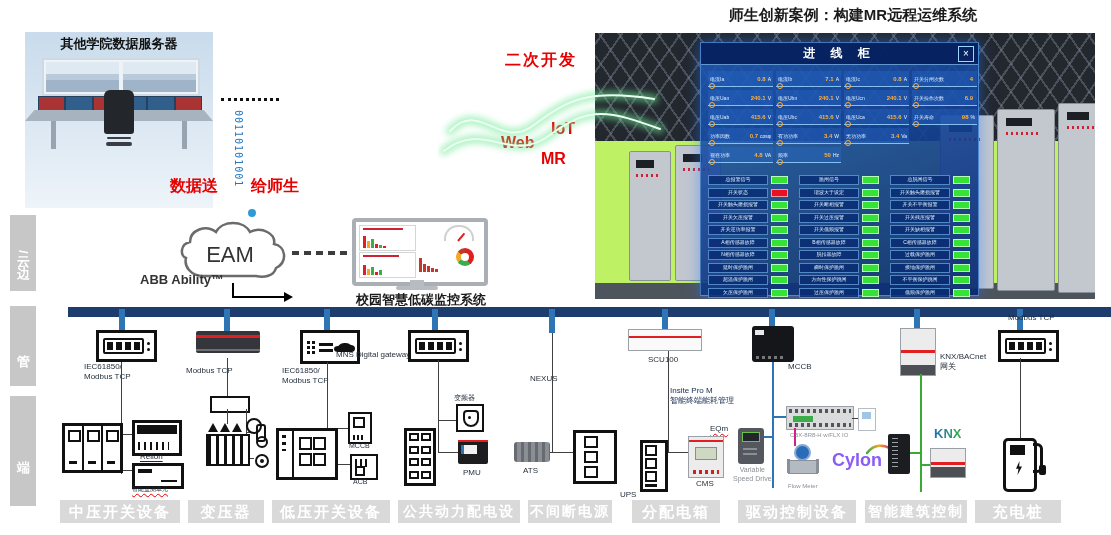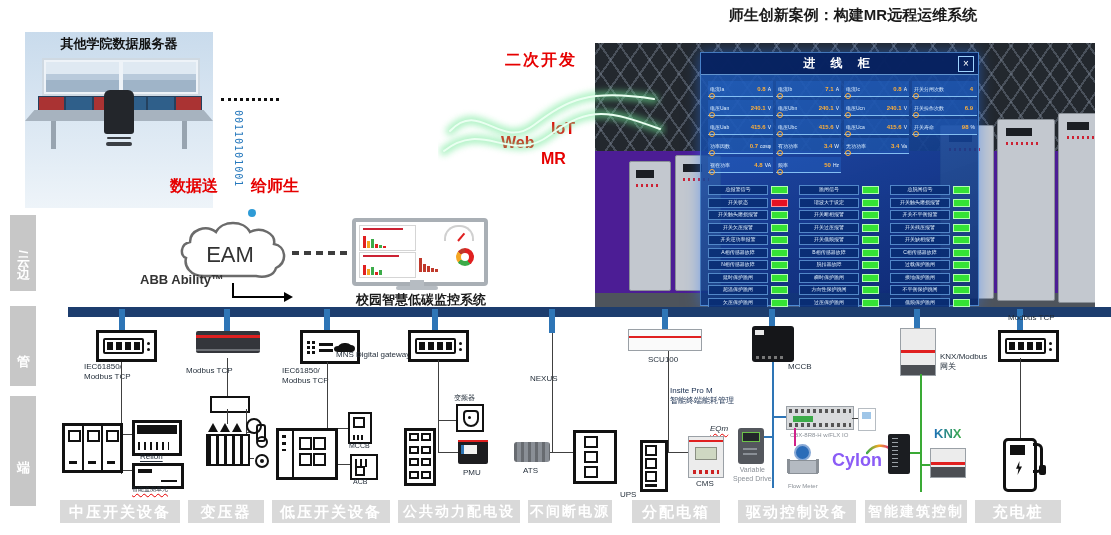--- a/index.html
+++ b/index.html
@@ -149,21 +149,21 @@
   .charger .scr{position:absolute;left:4px;top:4px;width:15px;height:10px;background:#111;}
   .charger .bolt{position:absolute;left:8px;top:20px;width:10px;height:14px;background:#111;
     clip-path:polygon(55% 0,20% 55%,45% 55%,35% 100%,80% 40%,52% 40%);}
   .charger .cable{position:absolute;right:-9px;top:2px;width:7px;height:24px;border:3px solid #111;border-left:none;border-radius:0 6px 6px 0;}
   .charger .plug{position:absolute;right:-12px;top:24px;width:7px;height:10px;background:#111;border-radius:2px;}
   .knxlogo{position:absolute;font-weight:bold;font-size:13px;
     background:linear-gradient(90deg,#1d70b7,#3cab49);-webkit-background-clip:text;background-clip:text;color:transparent;}
   .cylon{position:absolute;font-weight:bold;font-size:18px;color:#8b5cf6;}
   .cylon svg{position:absolute;right:-10px;top:-7px;}
   
-  .mrroom{position:absolute;left:595px;top:33px;width:500px;height:266px;background:#4c1d95;overflow:hidden;margin-top:10px;}
+  .mrroom{position:absolute;left:595px;top:33px;width:500px;height:266px;background:#bef264;overflow:hidden;}
   .mr-ceil{position:absolute;left:0;top:0;width:100%;height:108px;background:#23282e;
     background-image:repeating-linear-gradient(55deg,rgba(120,130,145,.45) 0 2px,transparent 2px 16px),
                      repeating-linear-gradient(-55deg,rgba(120,130,145,.45) 0 2px,transparent 2px 16px);}
   .mr-floor{position:absolute;left:0;bottom:0;width:100%;height:16px;background:#4e545c;}
   .mr-cab{position:absolute;background:#c3c8cf;border:1px solid #8a9097;border-radius:2px;}
   .mr-cab i{position:absolute;left:15%;top:8px;width:45%;height:8px;background:#1c1f24;}
   .mr-cab em{position:absolute;left:15%;top:22px;width:60%;height:3px;
     background:repeating-linear-gradient(90deg,#c23 0 2px,transparent 2px 5px);}
   .mrpanel{position:absolute;left:105px;top:9px;width:277px;height:252px;
     background:linear-gradient(160deg,rgba(30,90,185,.88),rgba(8,40,110,.92));
@@ -614,21 +614,21 @@
 
   <div class="scu" style="left:628px;top:329px;width:72px;height:20px;"></div>
   <div class="lbl" style="left:648px;top:355px;">SCU100</div>
   <div class="lbl pre" style="left:670px;top:386px;color:#13294b;">Insite Pro M
 智能终端能耗管理</div>
 
   <div class="nexus" style="left:752px;top:326px;width:42px;height:36px;"></div>
   <div class="lbl" style="left:788px;top:362px;">MCCB</div>
 
   <div class="dinmod" style="left:900px;top:328px;width:34px;height:46px;"></div>
-  <div class="lbl pre" style="left:940px;top:352px;">KNX/Modbus
+  <div class="lbl pre" style="left:940px;top:352px;">KNX/BACnet
 网关</div>
 
   <div class="switch" style="left:998px;top:330px;height:26px;">
     <span class="ports">
         <i></i>
         <i></i>
         <i></i>
         <i></i>
       </span>
       <span class="dots">
@@ -714,21 +714,21 @@
   <div class="lbl" style="left:578px;top:490px;margin-left:42px;">UPS</div>
 
   <div class="ln" style="left:668px;top:351px;width:1px;height:101px;"></div>
   <div class="ln" style="left:668px;top:452px;width:20px;height:1px;"></div>
   <div class="spanel" style="left:640px;top:440px;width:18px;height:42px;">
       <i></i>
       <i></i>
       <i></i>
       <em></em>
     </div>
-  <div class="lbl sp" style="left:710px;top:424px;font-style:italic;">EQm</div>
+  <div class="lbl sp" style="left:710px;top:424px;">EQm</div>
   <div class="cms" style="left:688px;top:436px;width:34px;height:40px;">
       <i></i>
     </div>
   <div class="lbl" style="left:696px;top:479px;">CMS</div>
 
   <div class="ln blue" style="left:772px;top:362px;width:2px;height:126px;"></div>
   <div class="ln blue" style="left:764px;top:436px;width:10px;height:2px;"></div>
   <div class="ln blue" style="left:772px;top:416px;width:14px;height:2px;"></div>
   <div class="vsd" style="left:738px;top:428px;width:26px;height:36px;"></div>
   <div class="lbl pre gray" style="left:733px;top:466px;font-size:7px;text-align:center;">Variable

